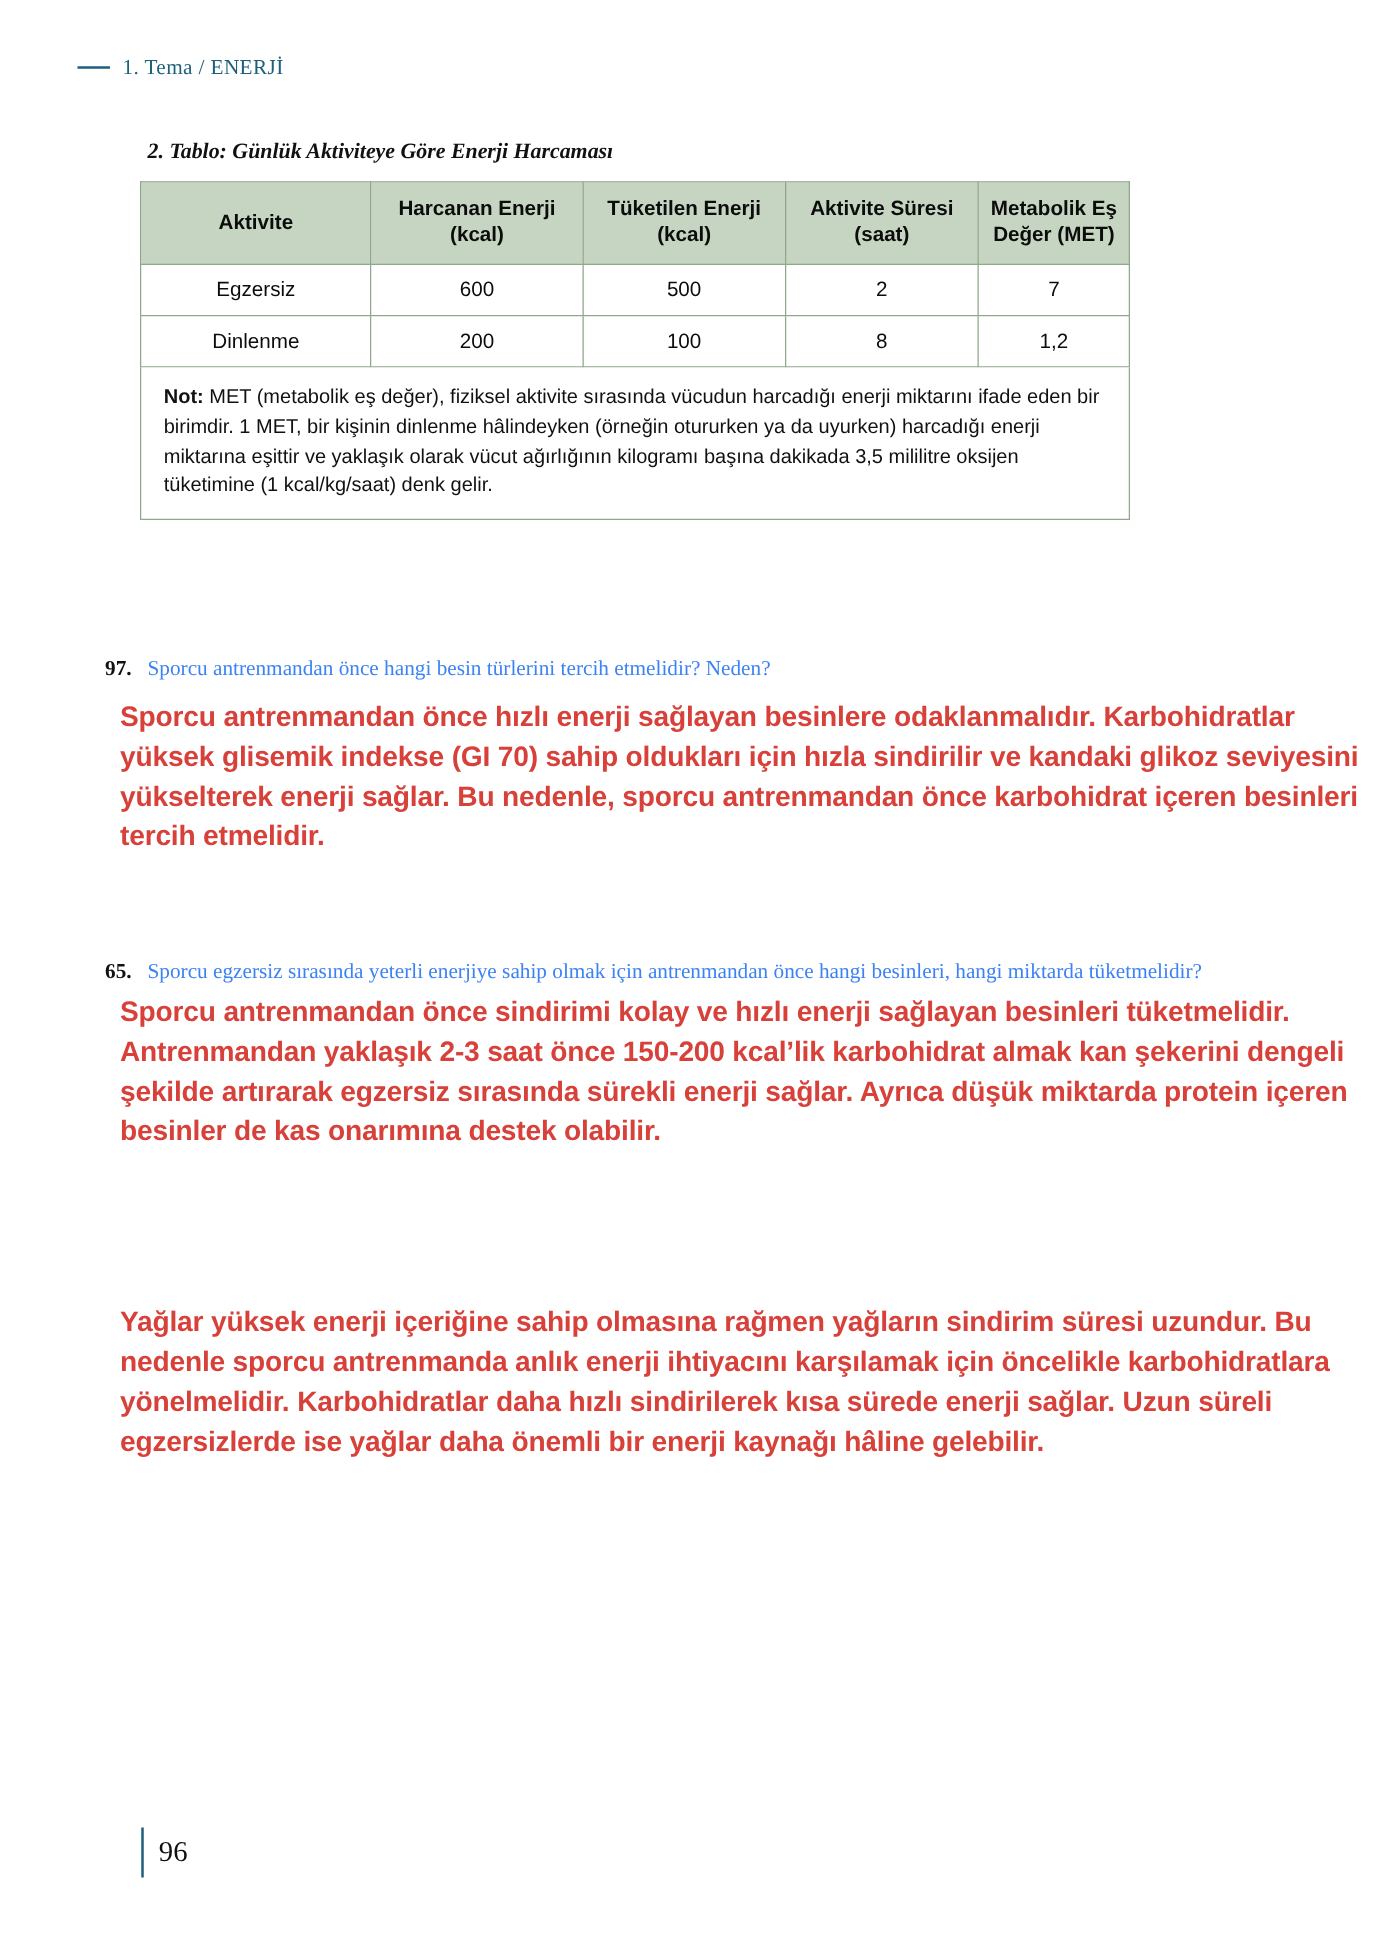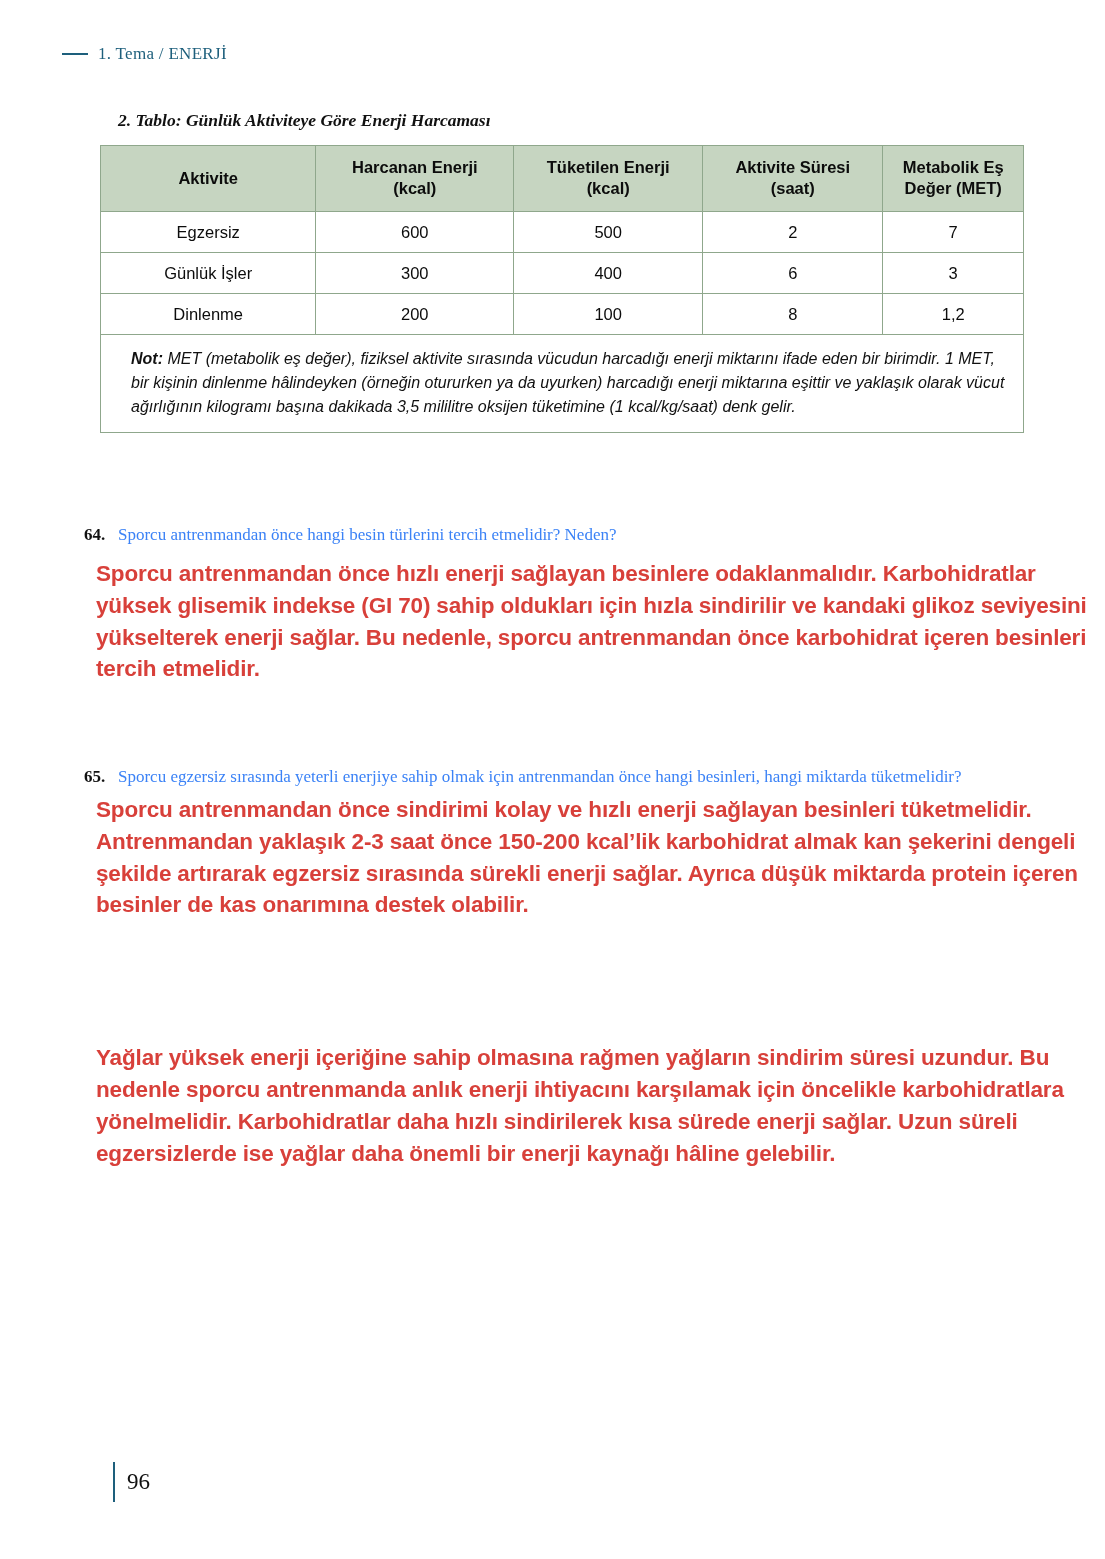--- a/index.html
+++ b/index.html
@@ -48,22 +48,22 @@
     font-weight: bold;
     font-size: 17.5px;
     color: #111111;
     white-space: nowrap;
   }
 
   
   .table-wrap {
     position: absolute;
     top: 145px;
-    left: 100px;
-    width: 924px;
+    left: 112px;
+    width: 792px;
   }
   table.data-table {
     border-collapse: collapse;
     width: 100%;
     table-layout: fixed;
     font-family: "Liberation Sans", sans-serif;
   }
   table.data-table th,
   table.data-table td {
     border: 1.3px solid #8fa78c;
@@ -89,27 +89,26 @@
   .col-a   { width: 21.5%; }
   .col-b   { width: 20.5%; }
   .col-c   { width: 19.5%; }
   .col-d   { width: 15.0%; }
 
   
   .note-box {
     border: 1.3px solid #8fa78c;
     border-top: none;
     background: #ffffff;
-    padding: 12px 14px 14px 30px;
+    padding: 12px 14px 14px 18px;
     font-family: "Liberation Sans", sans-serif;
     font-size: 16px;
     line-height: 1.48;
     color: #111111;
     text-align: left;
-    font-style: italic;
   }
   .note-box .note-label {
     font-weight: bold;
   }
 
   
   .qblock {
     position: absolute;
     left: 84px;
     width: 1010px;
@@ -207,44 +206,37 @@
     </thead>
     <tbody>
       <tr>
         <td>Egzersiz</td>
         <td>600</td>
         <td>500</td>
         <td>2</td>
         <td>7</td>
       </tr>
       <tr>
-        <td>Günlük İşler</td>
-        <td>300</td>
-        <td>400</td>
-        <td>6</td>
-        <td>3</td>
-      </tr>
-      <tr>
         <td>Dinlenme</td>
         <td>200</td>
         <td>100</td>
         <td>8</td>
         <td>1,2</td>
       </tr>
     </tbody>
   </table>
 
   <div class="note-box">
     <span class="note-label">Not:</span><span> MET (metabolik eş değer), fiziksel aktivite sırasında vücudun harcadığı enerji miktarını ifade eden bir birimdir. 1 MET, bir kişinin dinlenme hâlindeyken (örneğin otururken ya da uyurken) harcadığı enerji miktarına eşittir ve yaklaşık olarak vücut ağırlığının kilogramı başına dakikada 3,5 mililitre oksijen tüketimine (1 kcal/kg/saat) denk gelir.</span>
   </div>
 </div>
 
 <div class="qblock" style="top:523px;">
   <div class="q-row">
-    <div class="q-num">64.</div>
+    <div class="q-num">97.</div>
     <div class="q-text">Sporcu antrenmandan önce hangi besin türlerini tercih etmelidir? Neden?</div>
   </div>
   <div class="answer">Sporcu antrenmandan önce hızlı enerji sağlayan besinlere odaklanmalıdır. Karbohidratlar yüksek glisemik indekse (GI 70) sahip oldukları için hızla sindirilir ve kandaki glikoz seviyesini yükselterek enerji sağlar. Bu nedenle, sporcu antrenmandan önce karbohidrat içeren besinleri tercih etmelidir.</div>
 </div>
 
 <div class="qblock" style="top:765px;">
   <div class="q-row">
     <div class="q-num">65.</div>
     <div class="q-text">Sporcu egzersiz sırasında yeterli enerjiye sahip olmak için antrenmandan önce hangi besinleri, hangi miktarda tüketmelidir?</div>
   </div>

